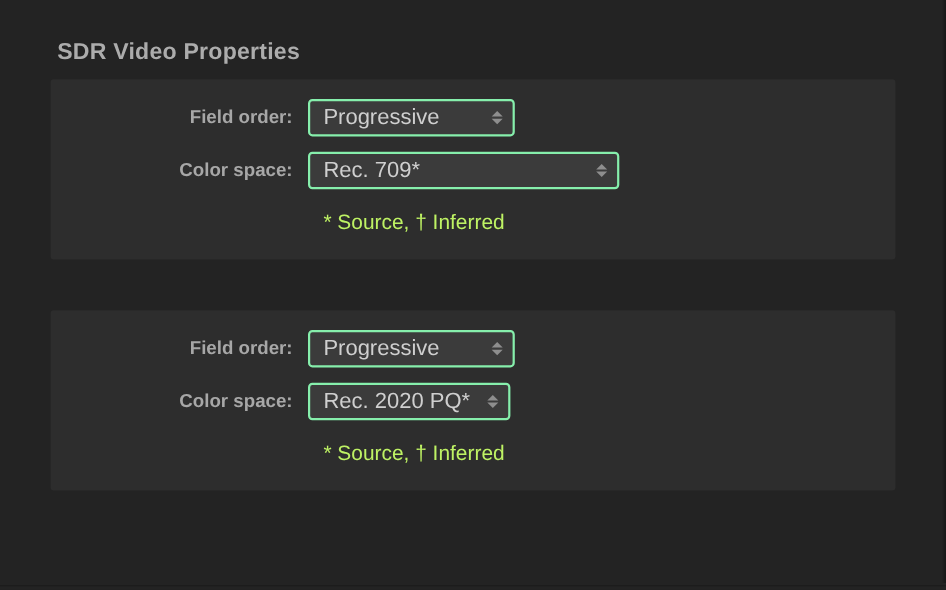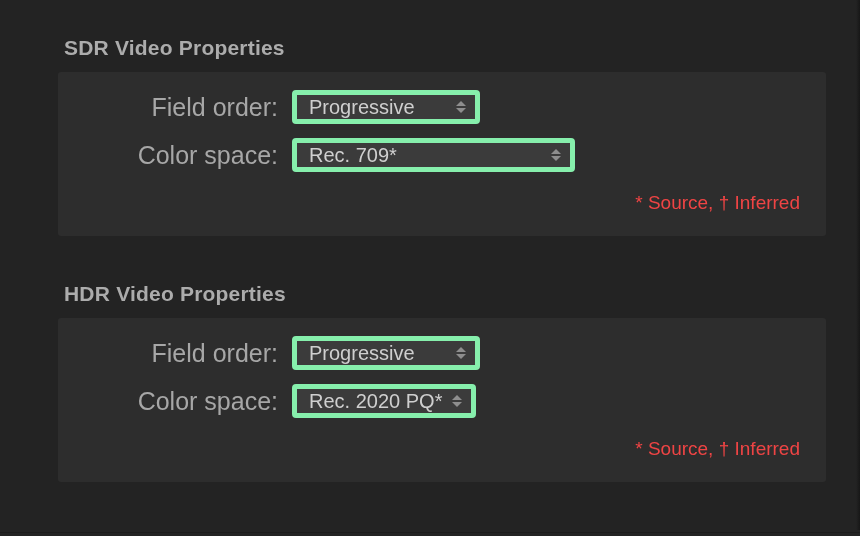--- a/index.html
+++ b/index.html
@@ -12,21 +12,21 @@
     font-size: 20px;
     color: #a5a5a5;
     overflow: hidden;
     -webkit-font-smoothing: antialiased;
   }
 
   .panel {
     width: 860px;
     height: 536px;
     box-sizing: border-box;
-    padding: 0 46px 0 58px;
+    padding: 0 46px 0 46px;
     position: relative;
   }
 
   .section-title {
     color: #acacac;
     font-weight: 600;
     font-size: 21px;
     letter-spacing: 0.2px;
     margin-bottom: 12px;
     padding-left: 6px;
@@ -44,31 +44,32 @@
     display: flex;
     align-items: center;
     margin-bottom: 14px;
   }
   .row:last-of-type { margin-bottom: 10px; }
 
   .label {
     width: 208px;
     text-align: right;
     color: #a7a7a7;
-    font-size: 25px;
+    font-size: 17px;
     padding-right: 14px;
     box-sizing: border-box;
+    font-weight: bold;
   }
 
   .popup {
     display: inline-flex;
     align-items: center;
     justify-content: space-between;
     background: #3b3b3b;
-    border: 5px solid #86efac;
+    border: 2px solid #86efac;
     border-radius: 4px;
     height: 34px;
     box-sizing: border-box;
     padding: 0 8px 0 12px;
     color: #cfcfcf;
     font-size: 20px;
     line-height: 1;
     position: relative;
   }
   .popup.short { width: 188px; }
@@ -89,23 +90,22 @@
     border-left: 5px solid transparent;
     border-right: 5px solid transparent;
   }
   .stepper .up   { border-bottom: 5px solid #8e8e8e; }
   .stepper .down { border-top: 5px solid #8e8e8e; }
 
   .footnote {
     margin-left: 208px;
     padding-left: 14px;
     padding-top: 6px;
-    color: #ef4444;
+    color: #bef264;
     font-size: 19px;
-    text-align: right;
   }
 
   .sec1-pos { padding-top: 36px; }
   .gap { height: 46px; }
 
   
   .panel::after {
     content: "";
     position: absolute;
     right: 0;
@@ -155,21 +155,20 @@
         </div>
       </div>
 
       <div class="footnote">* Source, † Inferred</div>
     </div>
   </div>
 
   <div class="gap"></div>
 
   <div>
-    <div class="section-title">HDR Video Properties</div>
 
     <div class="section">
 
       <div class="row">
         <div class="label">Field order:</div>
         <div class="popup short">
           <span>Progressive</span>
           <span class="stepper">
             <span class="tri up"></span>
             <span class="tri down"></span>

